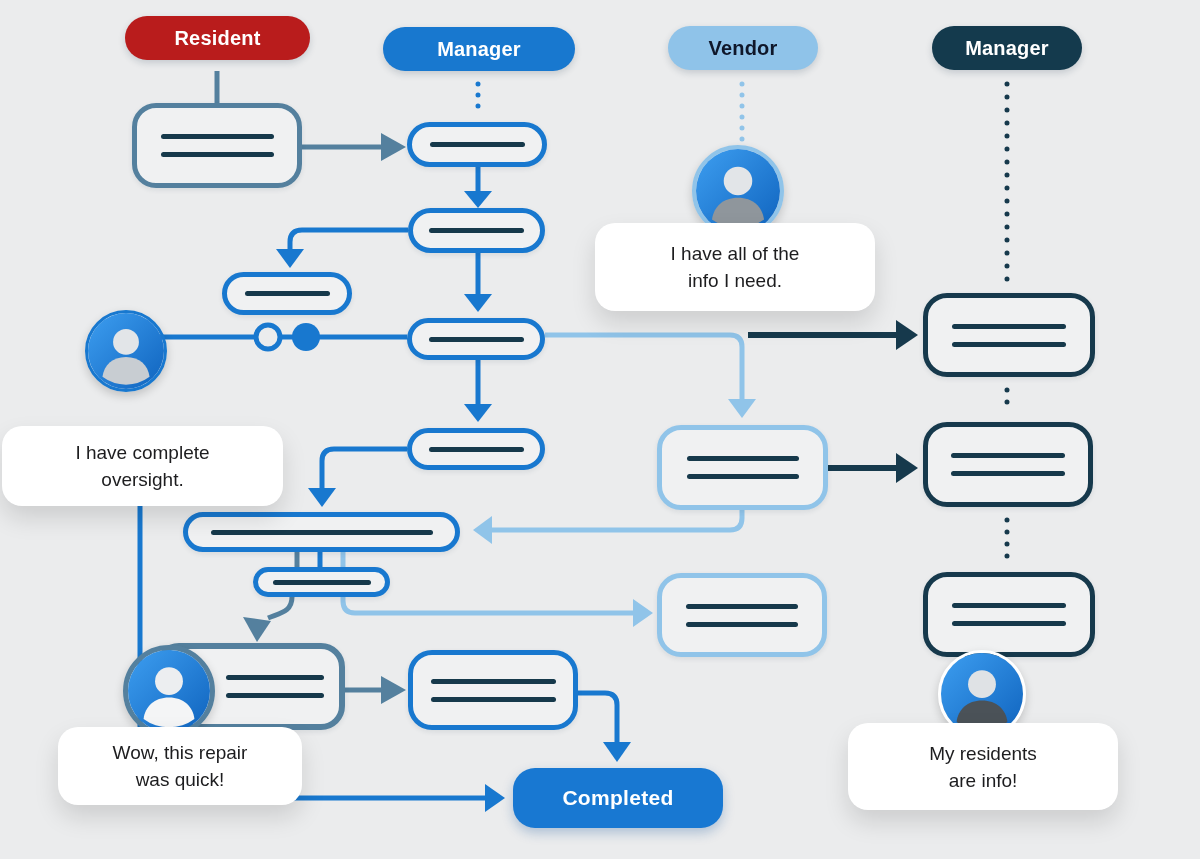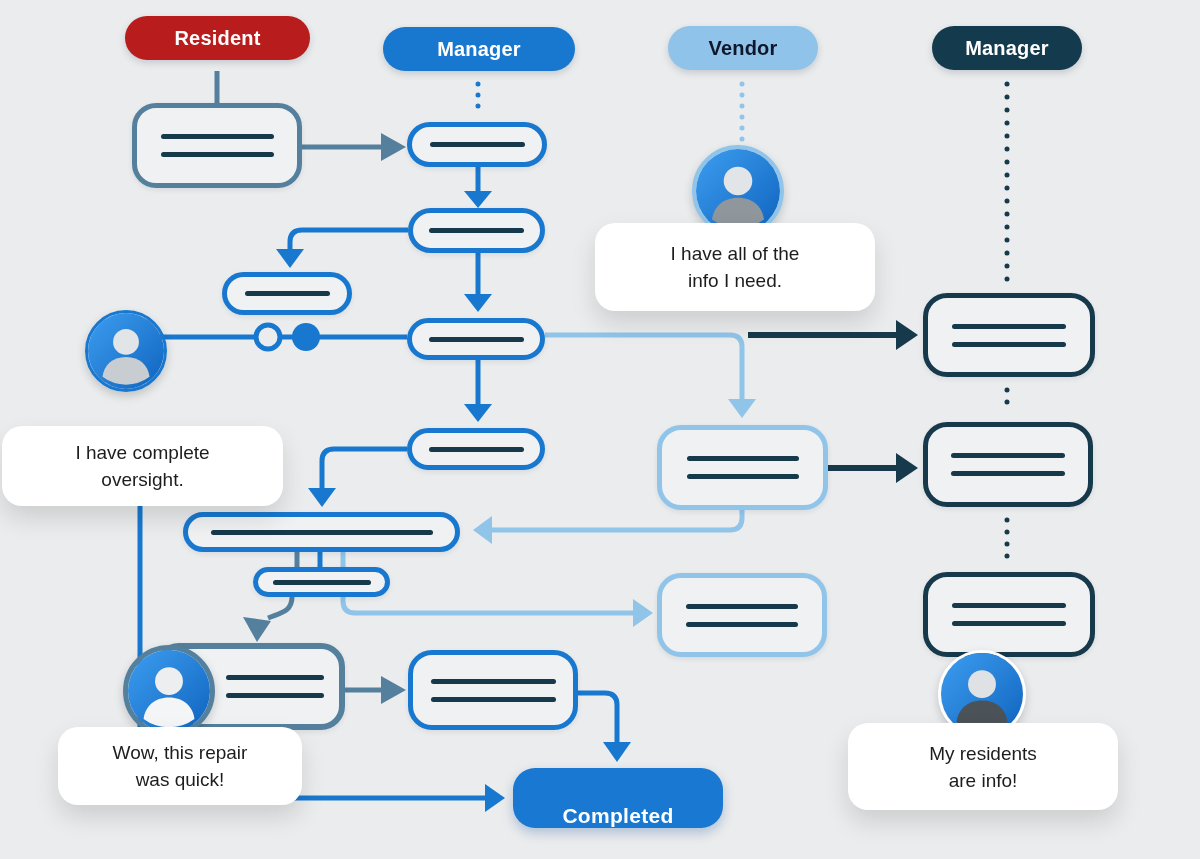--- a/index.html
+++ b/index.html
@@ -24,21 +24,21 @@
     box-shadow:0 4px 10px rgba(0,0,0,.18);}
   .avatar svg{display:block;width:100%;height:100%;}
 
   
   .bubble{position:absolute;background:#ffffff;border-radius:20px;display:flex;flex-direction:column;
     align-items:center;justify-content:center;z-index:6;box-shadow:0 12px 24px rgba(0,0,0,.13);
     font-size:19px;line-height:27px;color:#1d1d1f;text-align:right;}
 
   
   .completed{position:absolute;left:513px;top:768px;width:210px;height:60px;border-radius:22px;background:#1878d2;
-    color:#fff;font-weight:700;font-size:21px;display:flex;align-items:flex-end;justify-content:center;
+    color:#fff;font-weight:700;font-size:21px;display:flex;align-items:center;justify-content:center;
     letter-spacing:.3px;box-shadow:0 5px 12px rgba(16,80,150,.28);z-index:4;}
 
   svg.wires{position:absolute;left:0;top:0;z-index:1;}
 </style>
 </head>
 <body>
 
 <div class="canvas">
 
   <svg class="wires" width="1200" height="859" viewBox="0 0 1200 859" fill="none">

